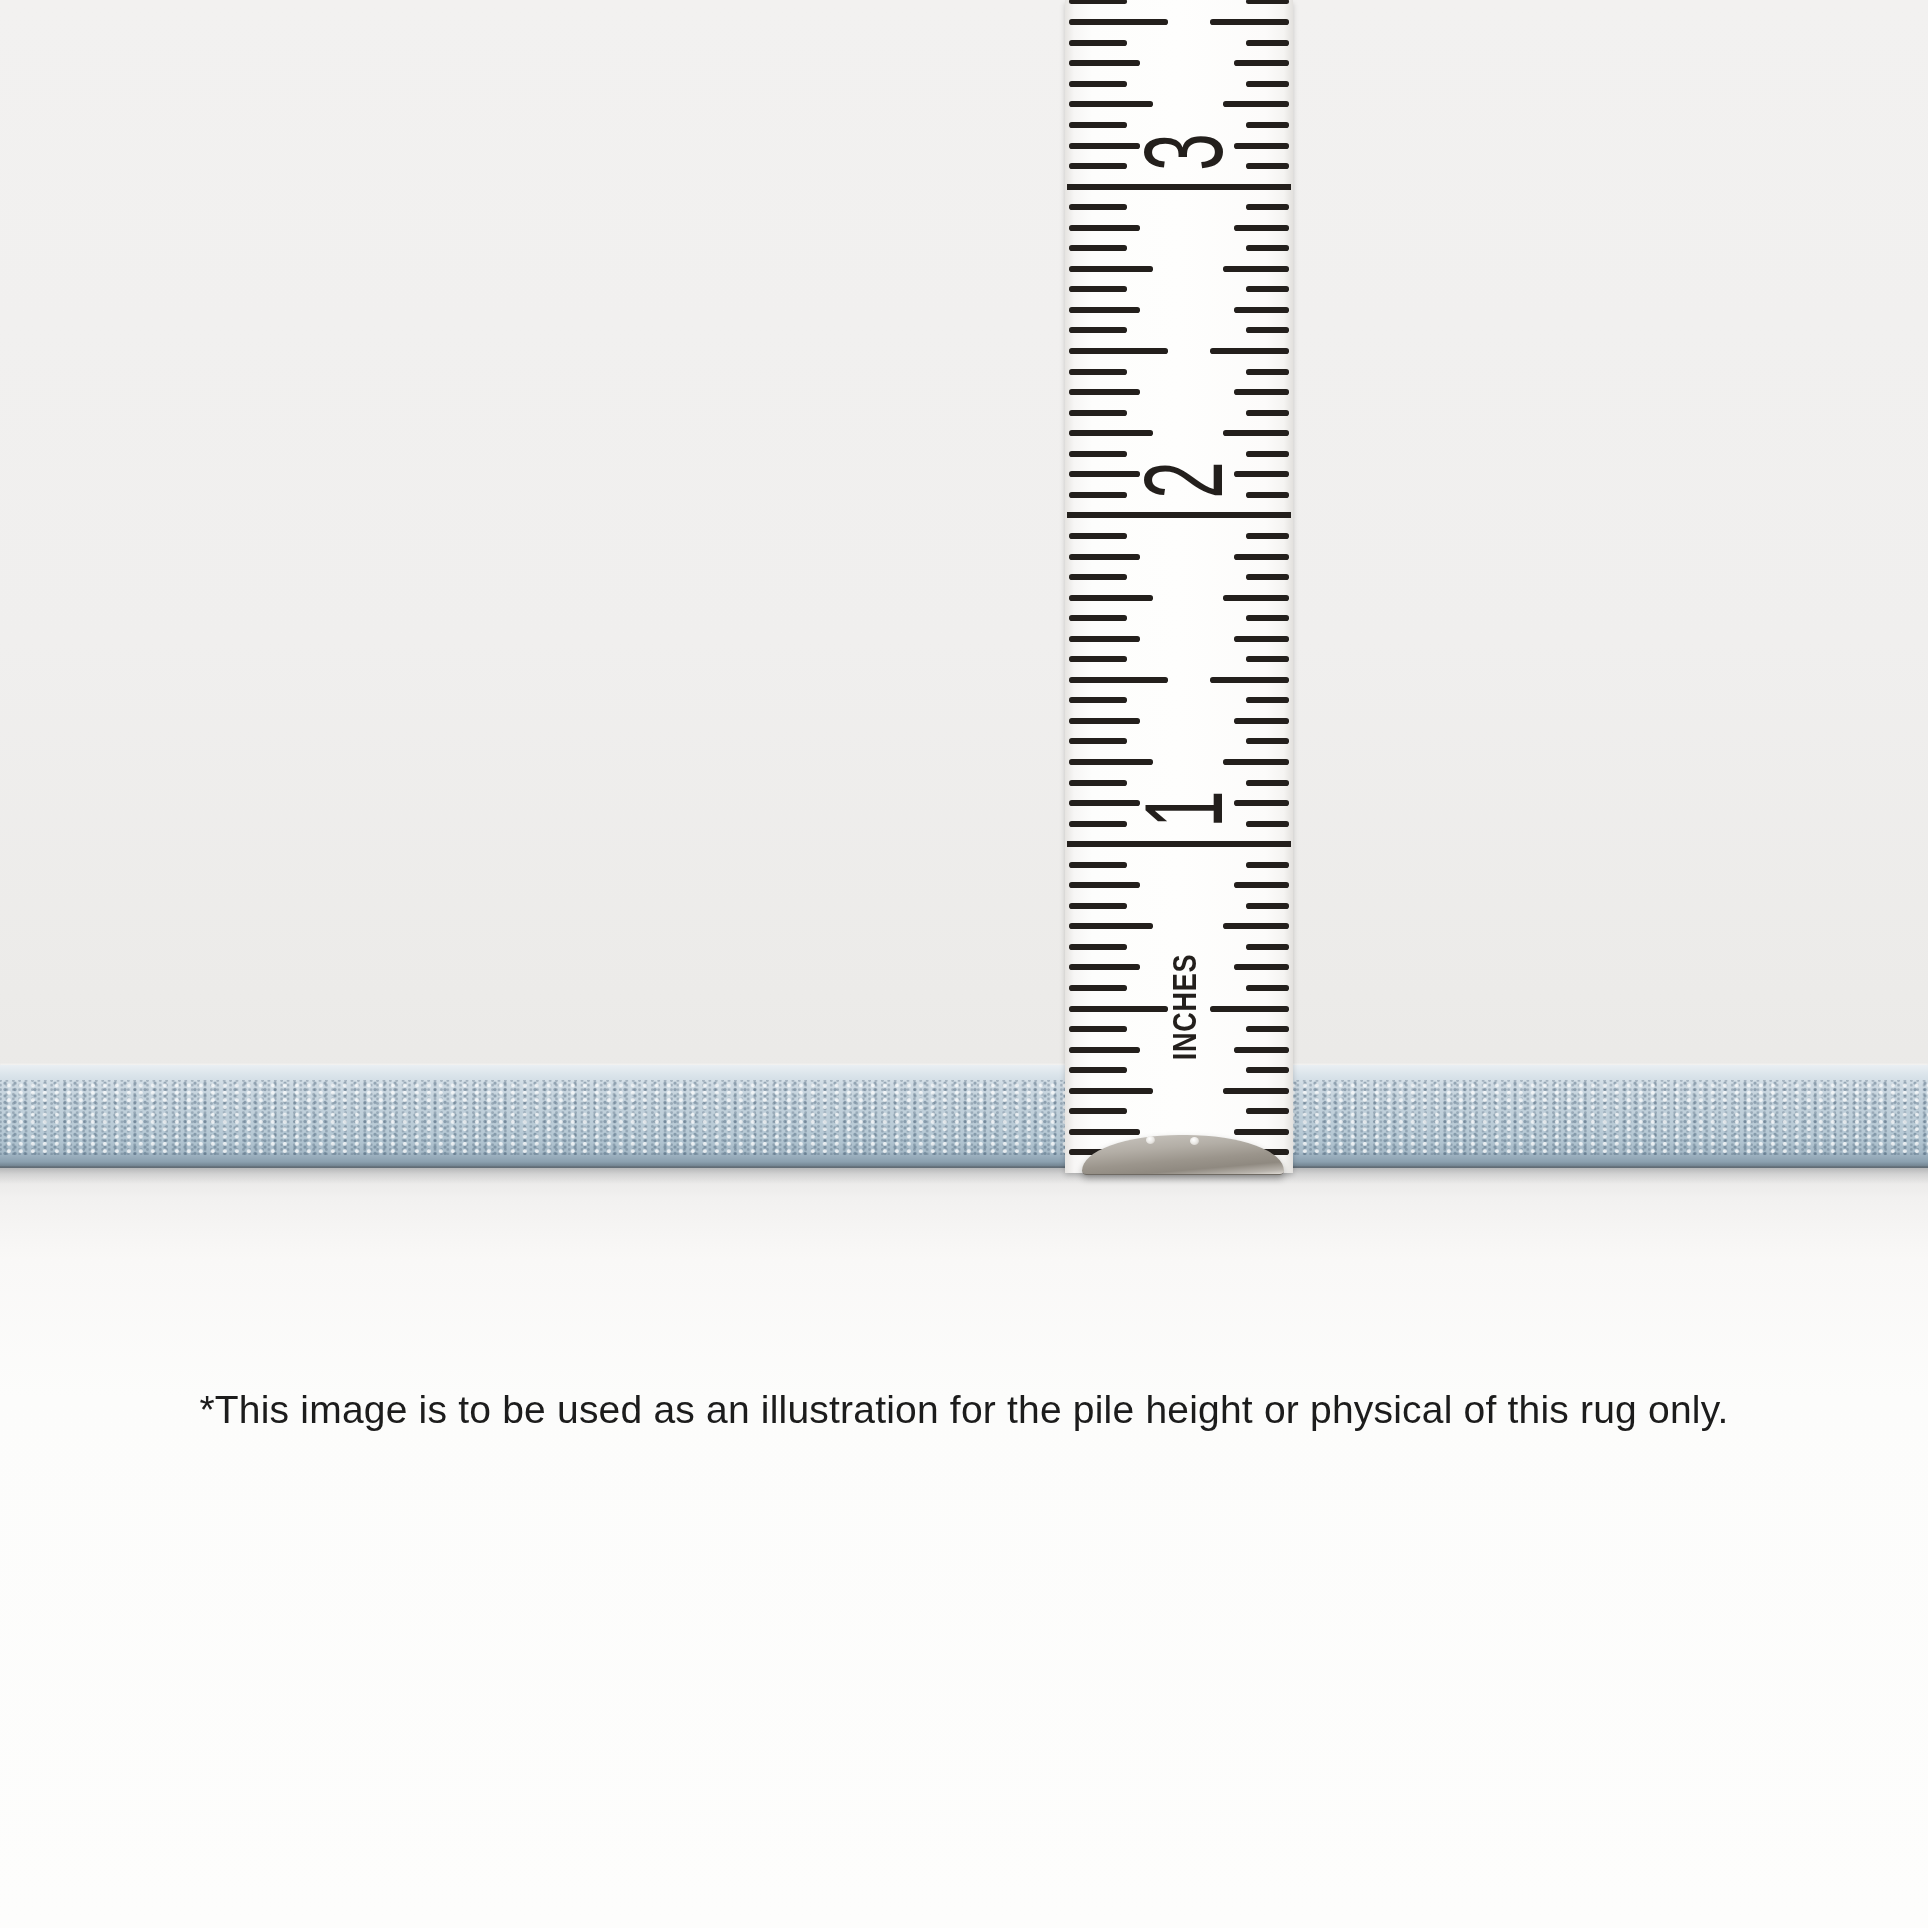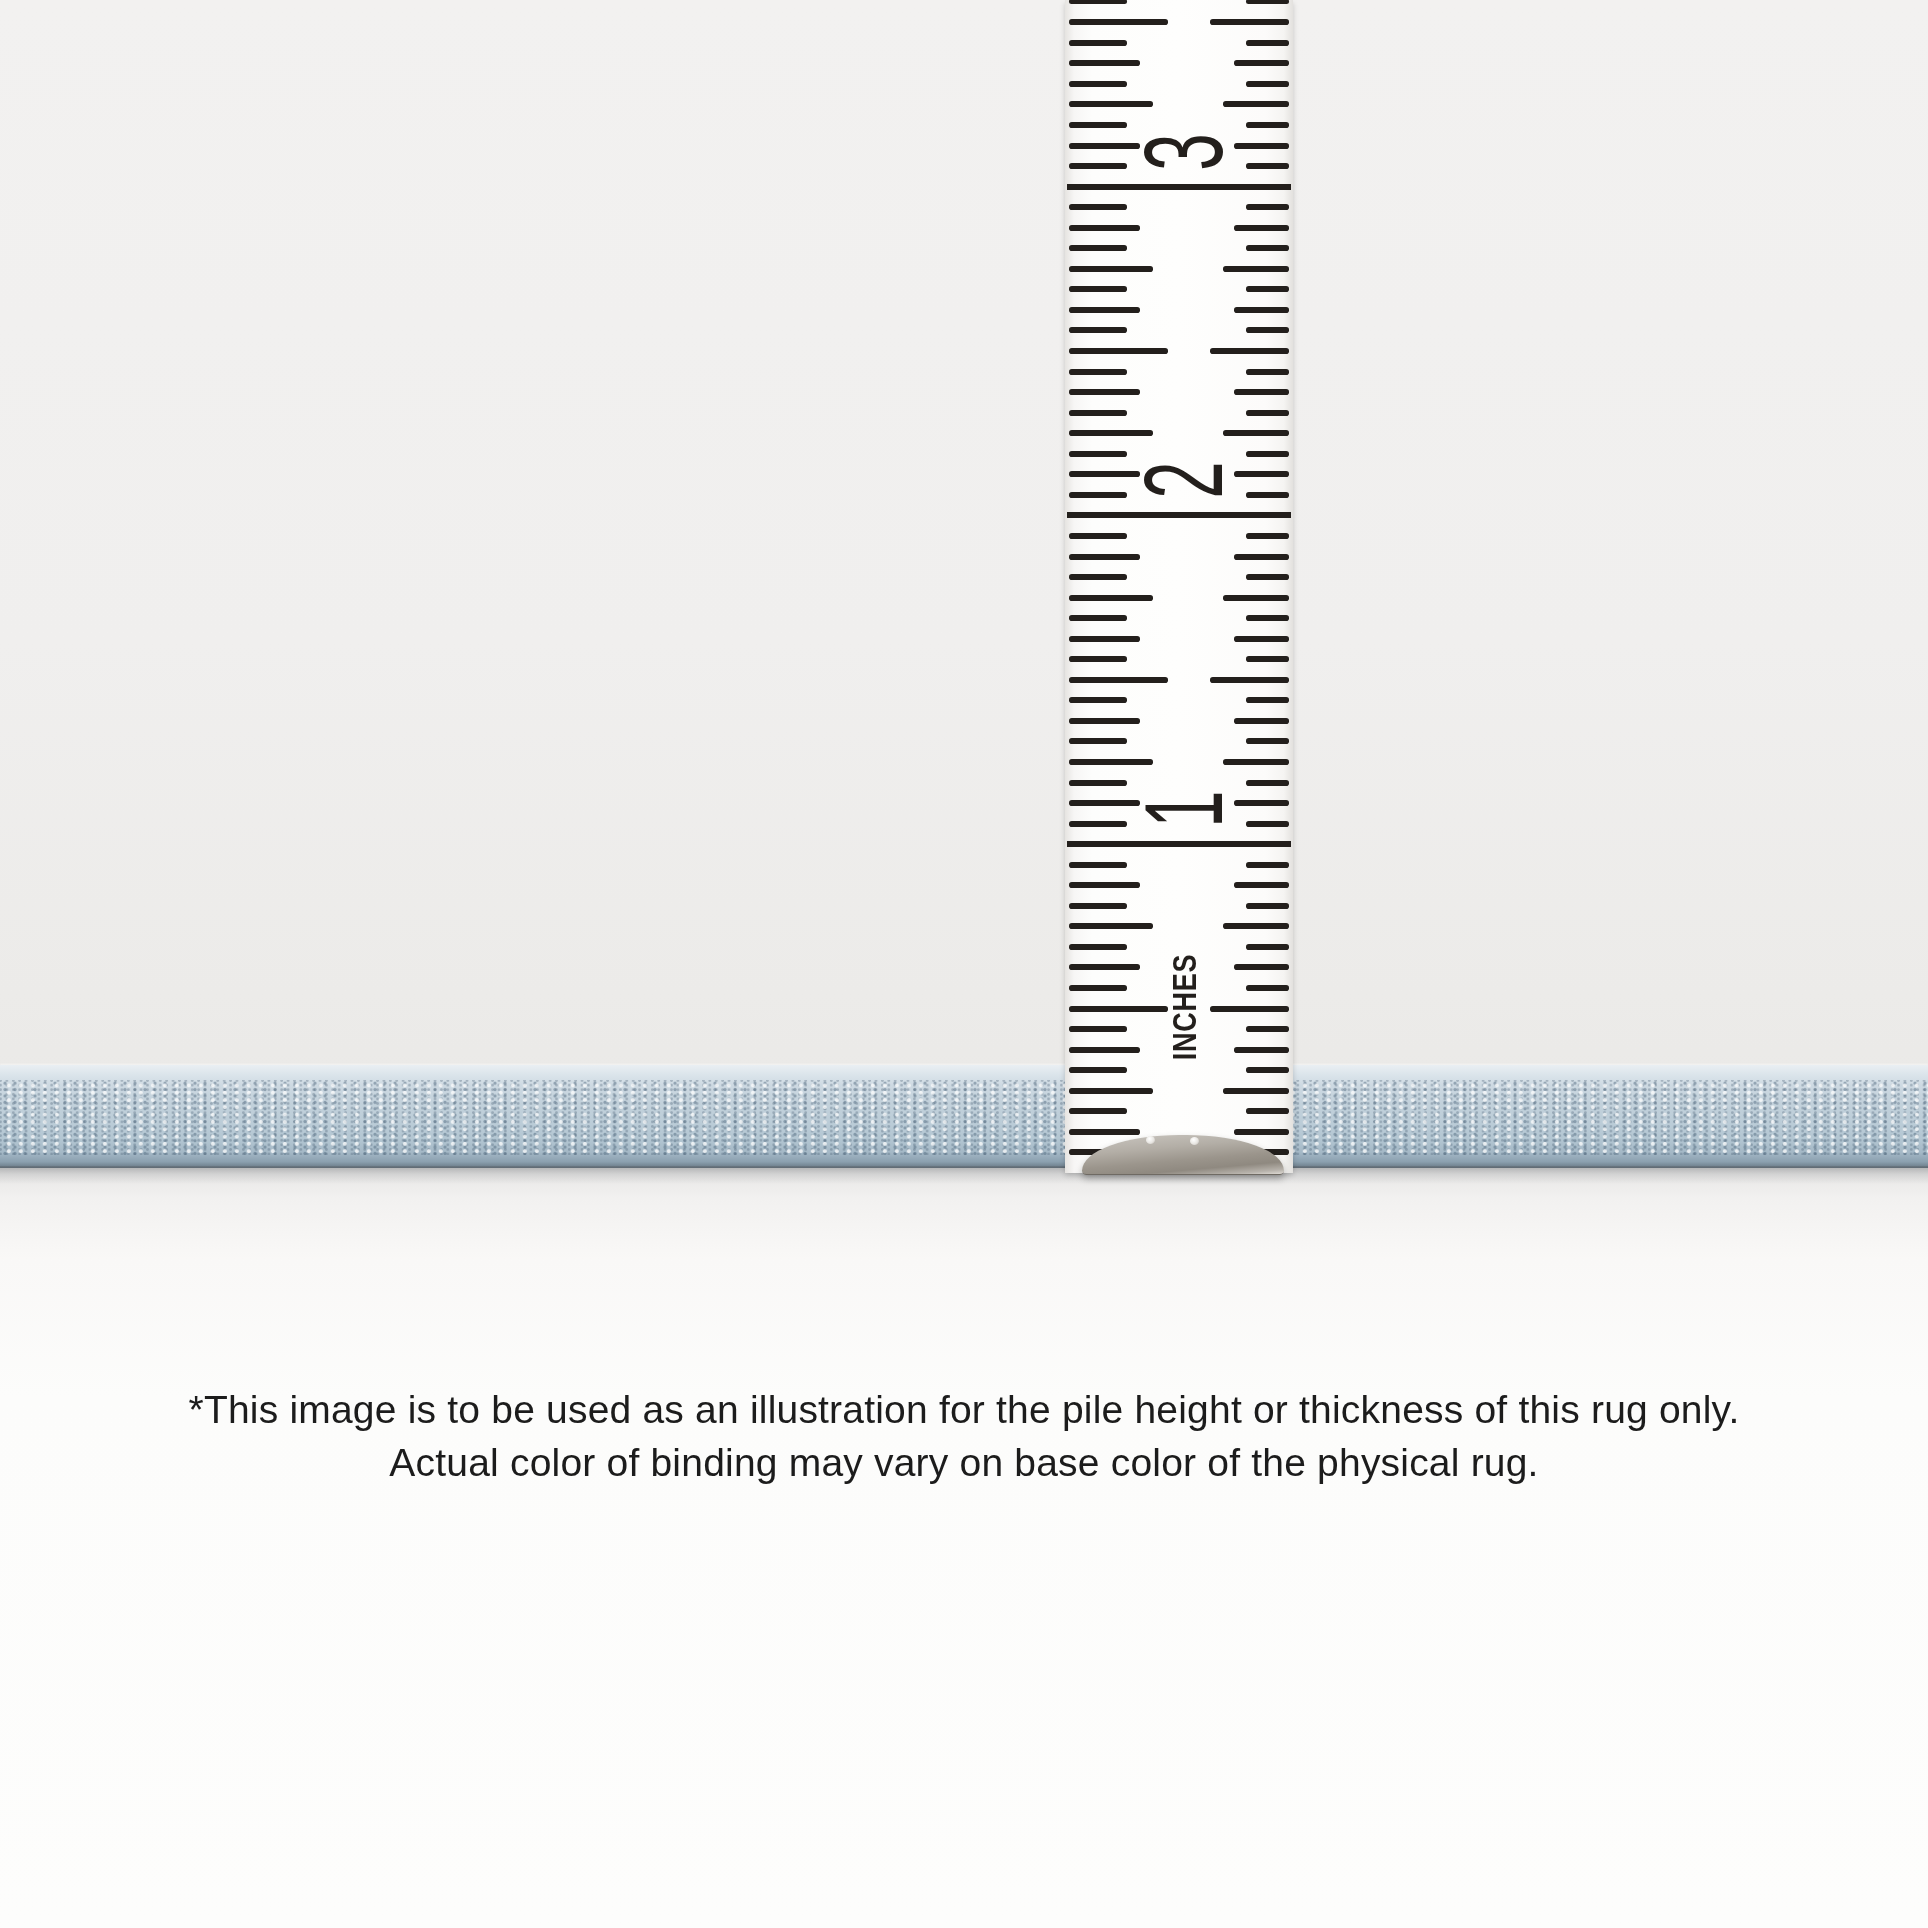--- a/index.html
+++ b/index.html
@@ -219,17 +219,16 @@
       <span class="inch-number" style="left: 119px; top: 480px;">2</span>
       <span class="inch-number" style="left: 119px; top: 152px;">3</span>
     </div>
 
   <div class="metal-tip">
     <span class="rivet r1"></span>
     <span class="rivet r2"></span>
   </div>
 
   <div class="caption">
-    <div>*This image is to be used as an illustration for the pile height or thickness of this rug only.</div>
-    <div>Actual color of binding may vary on base color of the physical rug.</div>
+    <div>*This image is to be used as an illustration for the pile height or physical of this rug only.</div>
   </div>
 </div>
 
 
 </body></html>

